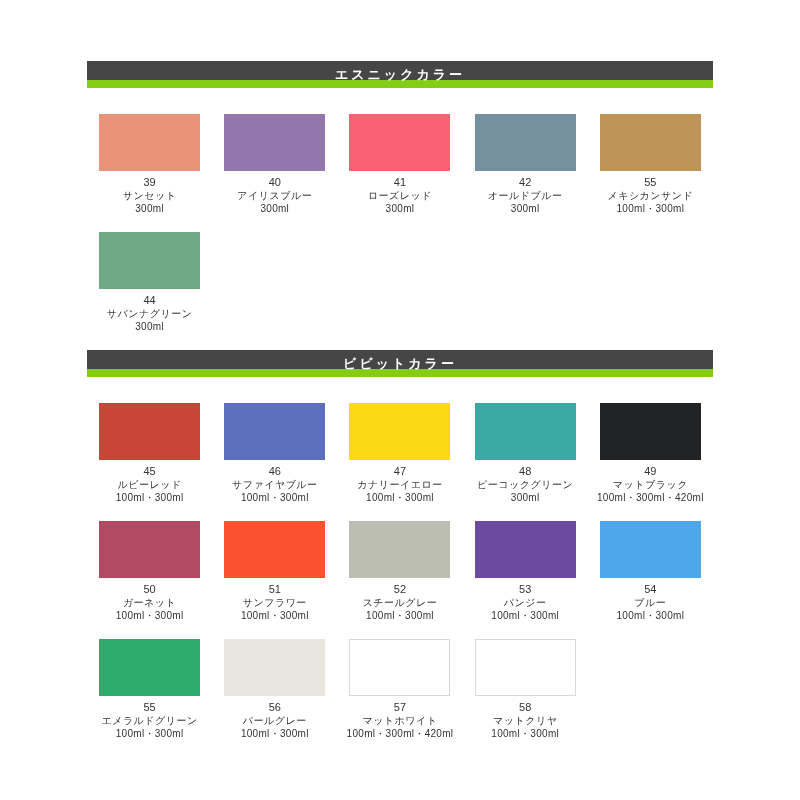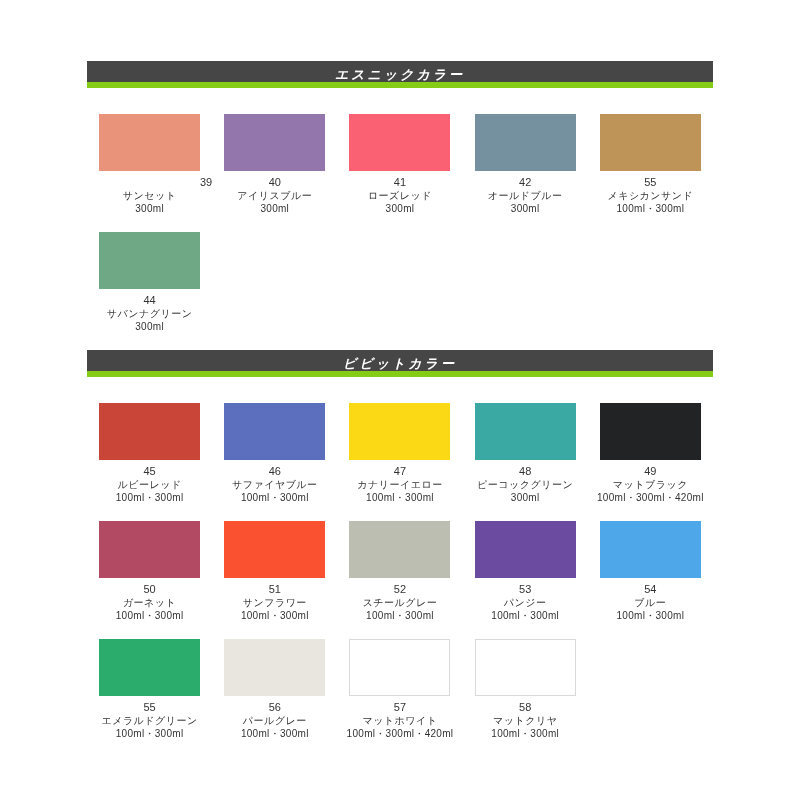--- a/index.html
+++ b/index.html
@@ -26,23 +26,22 @@
   .section-header {
     height: 27px;
     line-height: 27px;
     text-align: center;
     color: #ffffff;
     font-size: 13px;
     font-weight: bold;
     letter-spacing: 3px;
     margin-bottom: 26px;
     background: #464646;
-    border-bottom: 6px solid #84cc16;
+    border-bottom: 8px solid #84cc16;
     box-sizing: border-box;
-    font-style: italic;
   }
   .swatch-row {
     display: flex;
     flex-direction: row;
     margin-bottom: 17px;
   }
   .swatch-cell {
     width: 125.2px;
     flex: 0 0 125.2px;
     text-align: center;
@@ -87,21 +86,21 @@
 </head>
 <body>
 
 <div class="page">
   <div class="wrapper">
       <div class="section">
         <div class="section-header" style="background: rgb(70, 70, 70); color: rgb(255, 255, 255);">エスニックカラー</div>
         <div class="swatch-row">
           <div class="swatch-cell">
             <div class="swatch-box" style="background: rgb(232, 147, 122);"></div>
-            <div class="swatch-num" style="color: rgb(51, 51, 51); text-align: right;">39</div>
+            <div class="swatch-num" style="color: rgb(51, 51, 51);">39</div>
             <div class="swatch-name" style="color: rgb(51, 51, 51);">サンセット</div>
             <div class="swatch-size" style="color: rgb(51, 51, 51);">300ml</div>
           </div>
           <div class="swatch-cell">
             <div class="swatch-box" style="background: rgb(147, 119, 172);"></div>
             <div class="swatch-num" style="color: rgb(51, 51, 51);">40</div>
             <div class="swatch-name" style="color: rgb(51, 51, 51);">アイリスブルー</div>
             <div class="swatch-size" style="color: rgb(51, 51, 51);">300ml</div>
           </div>
           <div class="swatch-cell">

